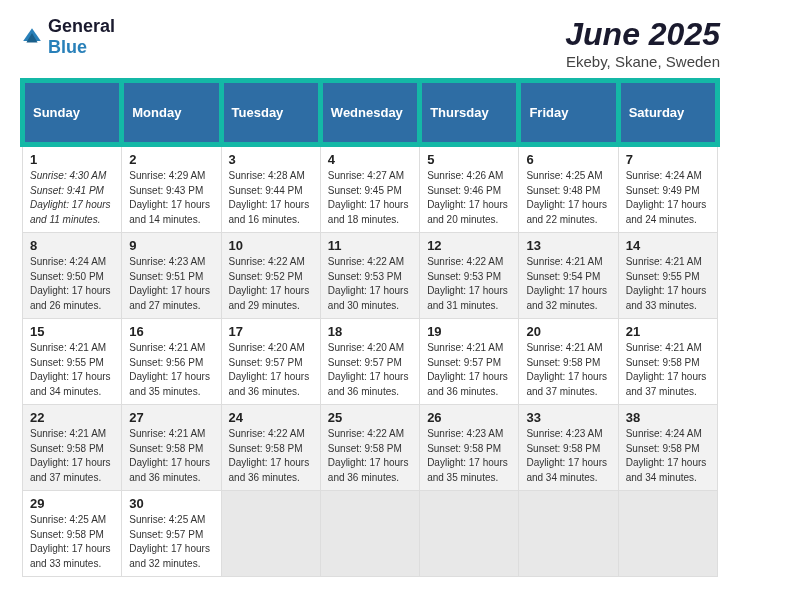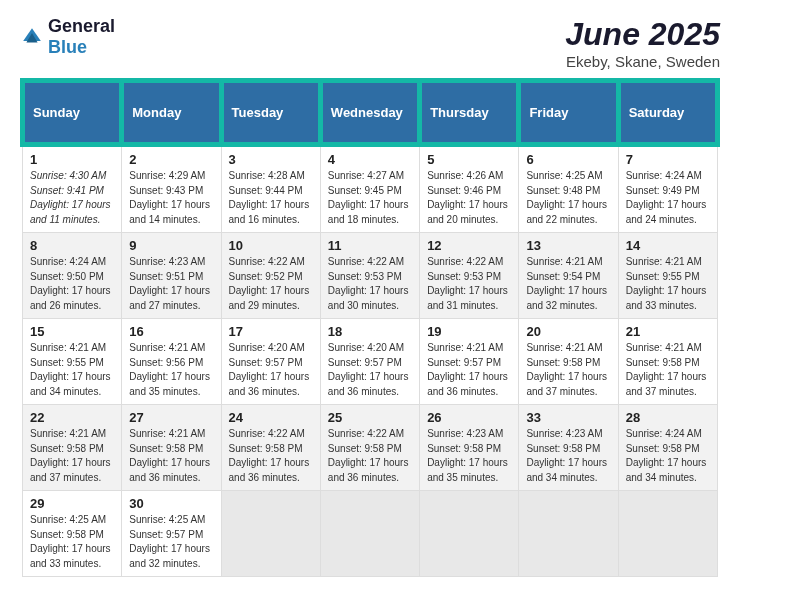--- a/index.html
+++ b/index.html
@@ -320,21 +320,21 @@
 and 35 minutes.</div>
           </td>
           <td>
             <span class="day-number">33</span>
             <div class="day-info" style="white-space: pre-wrap;">Sunrise: 4:23 AM
 Sunset: 9:58 PM
 Daylight: 17 hours
 and 34 minutes.</div>
           </td>
           <td>
-            <span class="day-number">28</span>
+            <span class="day-number">38</span>
             <div class="day-info" style="white-space: pre-wrap;">Sunrise: 4:24 AM
 Sunset: 9:58 PM
 Daylight: 17 hours
 and 34 minutes.</div>
           </td>
         </tr>
         <tr>
           <td>
             <span class="day-number">29</span>
             <div class="day-info" style="white-space: pre-wrap;">Sunrise: 4:25 AM

